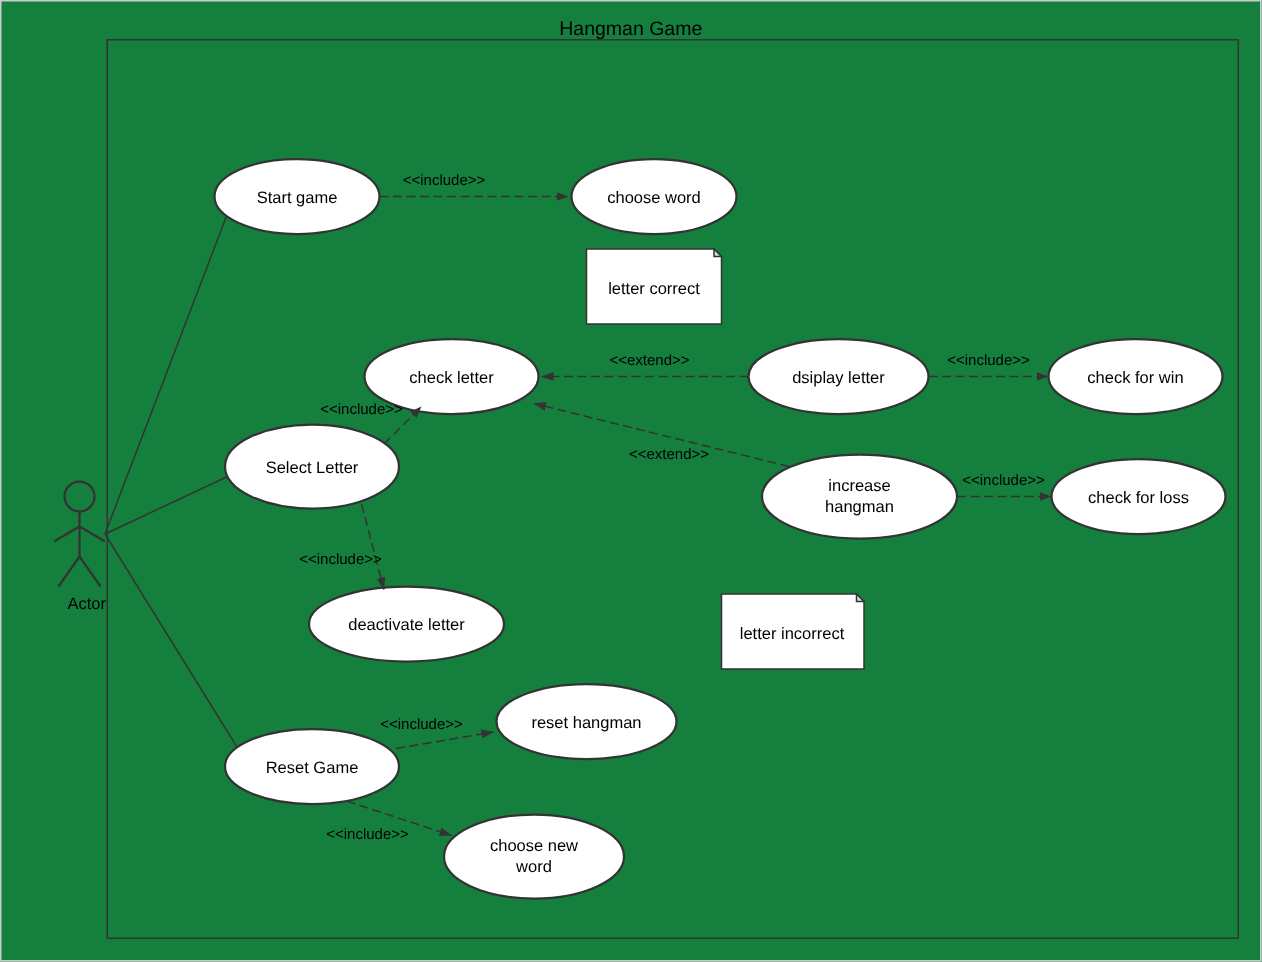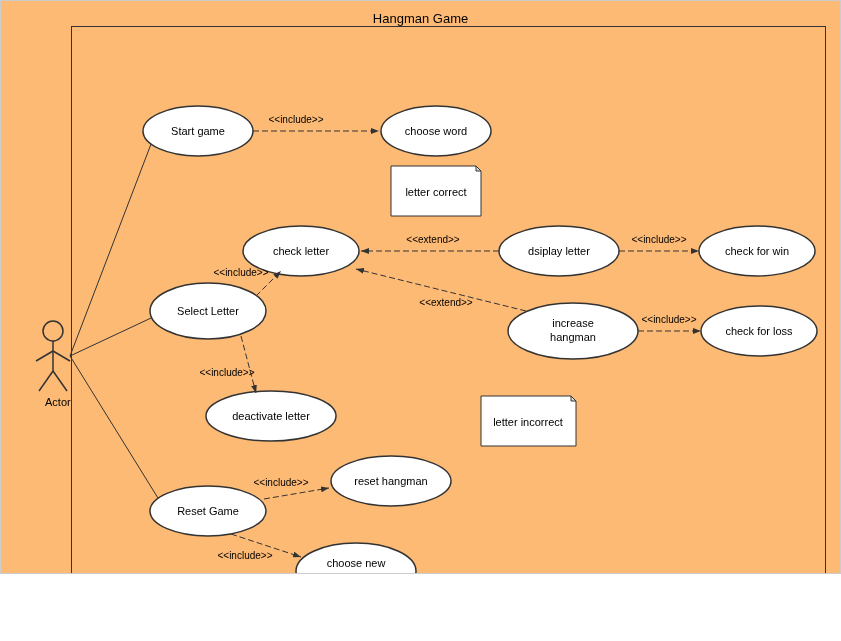--- a/index.html
+++ b/index.html
@@ -1,21 +1,21 @@
 <!DOCTYPE html>
 <html><head>
   <meta charset="utf-8">
   <style>
     * { margin: 0; padding: 0; box-sizing: border-box; }
     body { background: #fff; font-family: Arial, sans-serif; font-size: 12px; }
     .diagram-container {
       position: relative;
       width: 841px;
-      height: 574px;
-      background: #fdba74;
+      height: 641px;
+      background: #15803d;
       border: 1px solid #ccc;
       overflow: hidden;
     }
     .diagram-title {
       position: absolute;
       top: 10px;
       left: 50%;
       transform: translateX(-50%);
       font-size: 13px;
     }

